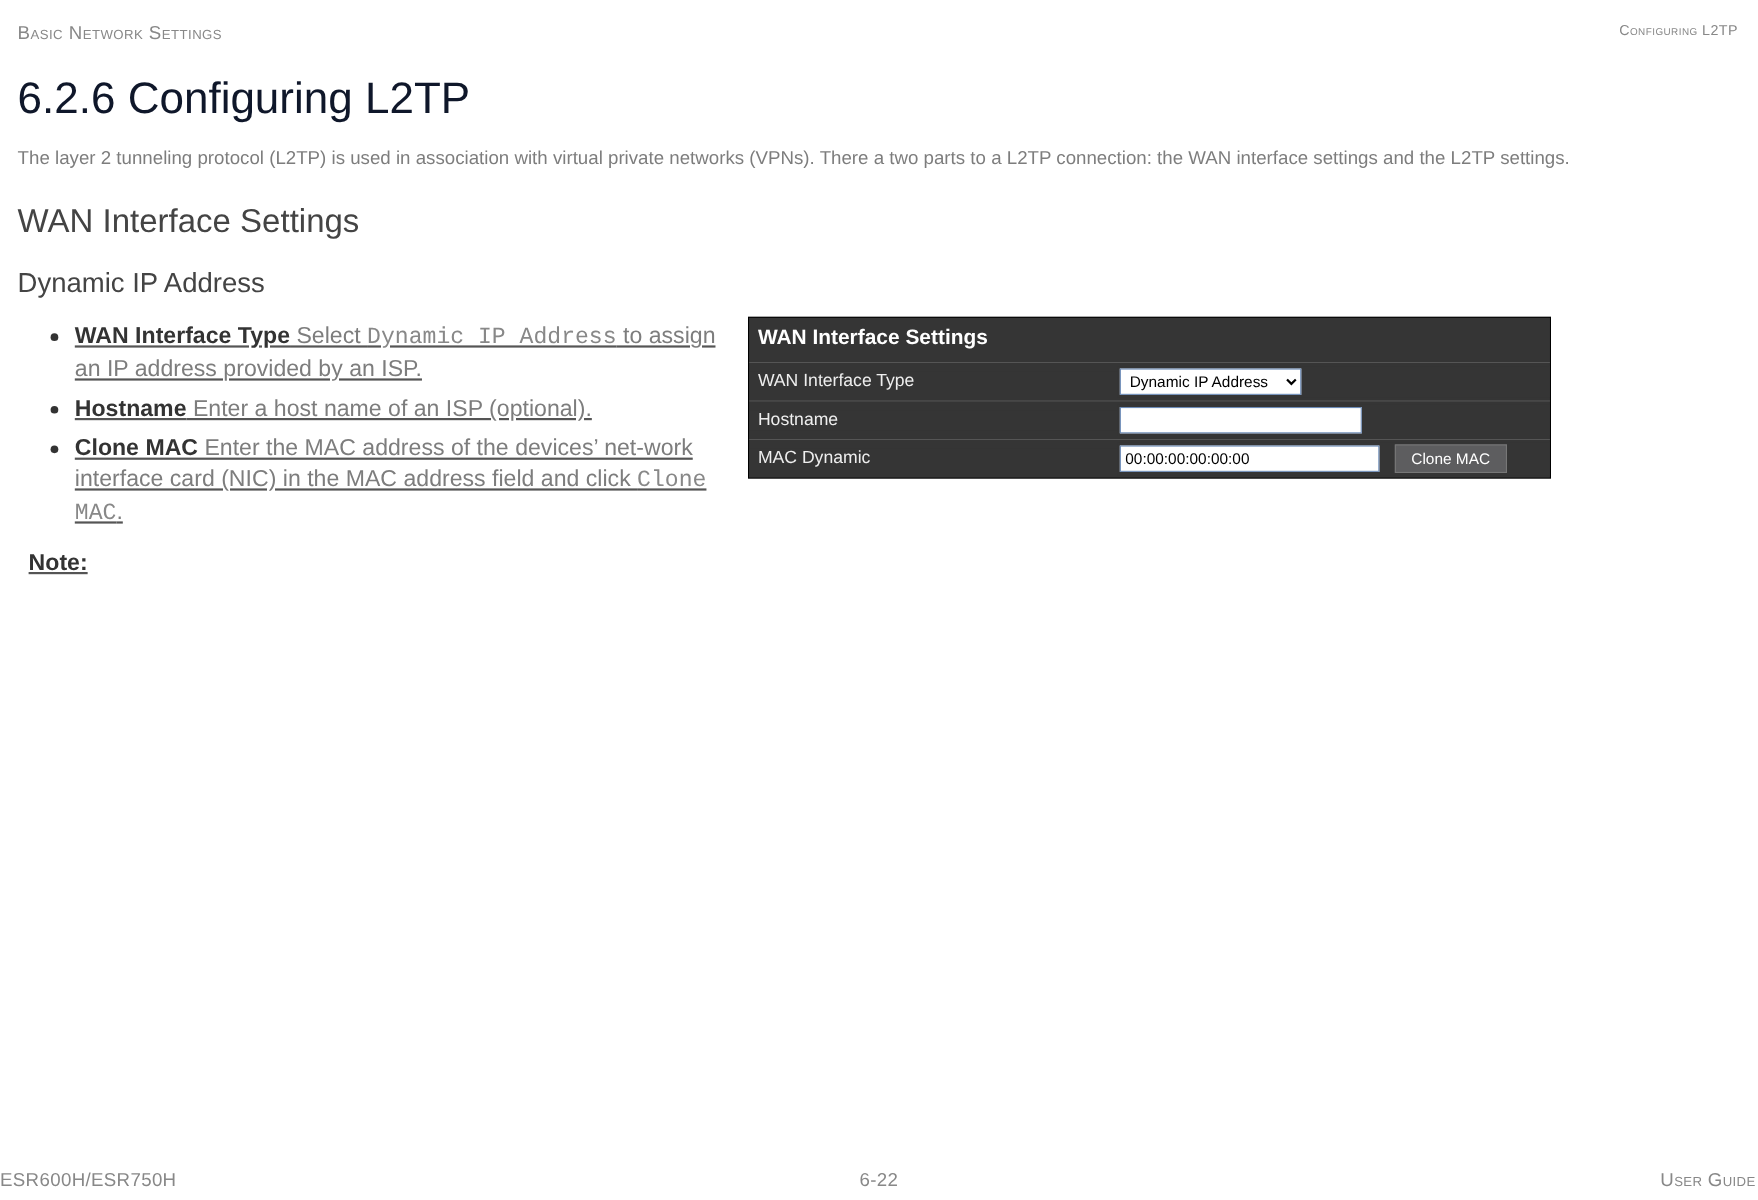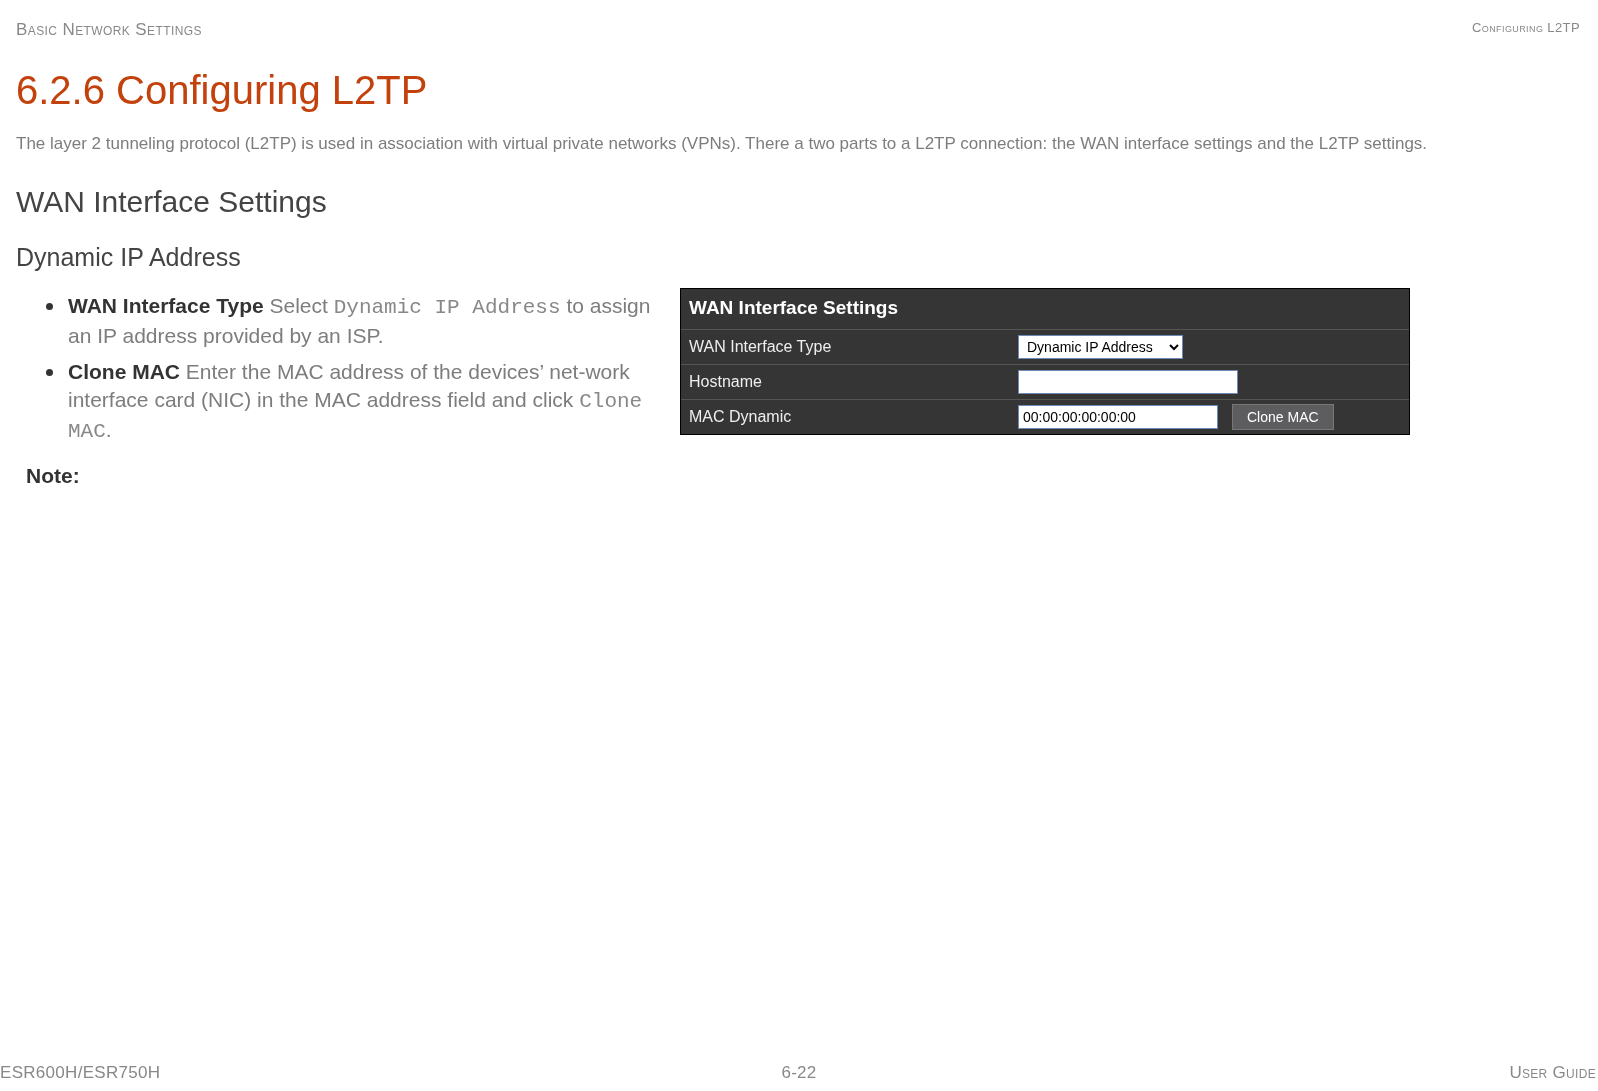--- a/index.html
+++ b/index.html
@@ -26,21 +26,21 @@
     padding: 4px 2px 0 0;
     letter-spacing: 0.4px;
   }
   .header-left { font-size: 17px; }
   .header-right { font-size: 13px; }
 
   h1.section-title {
     font-family: Verdana, Arial, sans-serif;
     font-weight: 400;
     font-size: 40px;
-    color: #c2410c;
+    color: #0f172a;
     margin: 28px 0 20px 0;
   }
 
   p.intro {
     font-size: 17px;
     color: #7d7d7d;
     line-height: 1.32;
     margin: 0 0 30px 0;
   }
 
@@ -58,21 +58,21 @@
     font-size: 25px;
     color: #444;
     margin: 0 0 16px 0;
   }
 
   .two-col {
     display: flex;
     gap: 24px;
     align-items: flex-start;
   }
-  .left-col { flex: 0 0 640px; }
+  .left-col { flex: 0 0 640px; text-decoration: underline; }
   .right-col { flex: 0 0 730px; }
 
   ul.feature-list {
     margin: 4px 0 8px 30px;
     padding: 0;
     list-style: none;
   }
   ul.feature-list li {
     position: relative;
     padding-left: 22px;
@@ -157,21 +157,21 @@
     font-family: Tahoma, Arial, sans-serif;
     font-size: 14px;
     height: 24px;
     background: #fff;
     color: #000;
     border: 1px solid #6b8ab6;
     padding: 1px 4px;
   }
   .panel select { width: 165px; }
   .hostname-input { width: 220px; }
-  .mac-input { width: 200px; }
+  .mac-input { width: 236px; }
 
   .panel-btn {
     height: 26px;
     min-width: 100px;
     background: #5d5d5f;
     color: #fff;
     border: 1px solid #777;
     font-size: 14px;
     cursor: pointer;
     padding: 2px 14px;
@@ -216,20 +216,23 @@
 
   <h2 class="subhead">WAN Interface Settings</h2>
 
   <h3 class="subsub">Dynamic IP Address</h3>
 
   <div class="two-col">
     <div class="left-col">
       <ul class="feature-list">
         <li>
           <b>WAN Interface Type</b><span>  Select </span><span class="mono">Dynamic IP Address</span><span> to assign an IP address provided by an ISP.</span>
+        </li>
+        <li>
+          <b>Hostname</b><span>  Enter a host name of an ISP (optional).</span>
         </li>
         <li>
           <b>Clone MAC</b><span>  Enter the MAC address of the devices’ net-work interface card (NIC) in the MAC address field and click </span><span class="mono">Clone MAC</span><span>.</span>
         </li>
       </ul>
 
       <div class="note-block">
         <div class="note-label">Note:</div>
       </div>
     </div>

